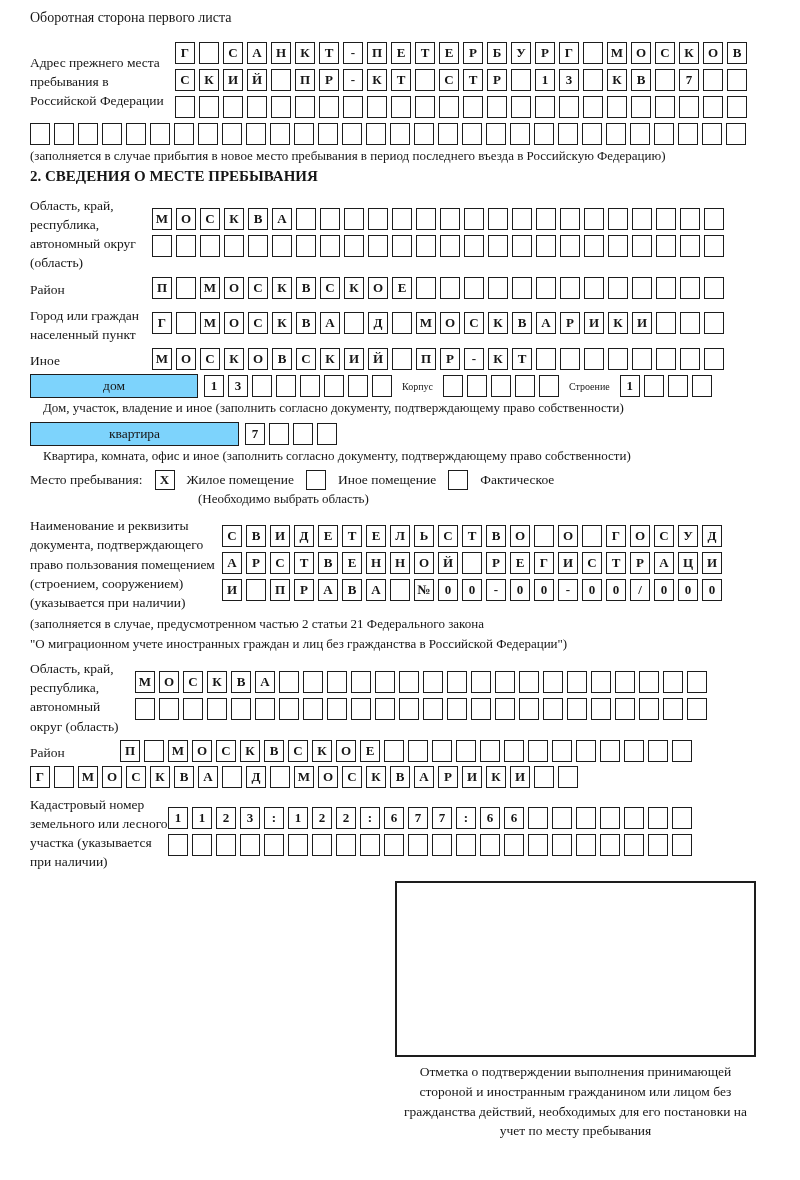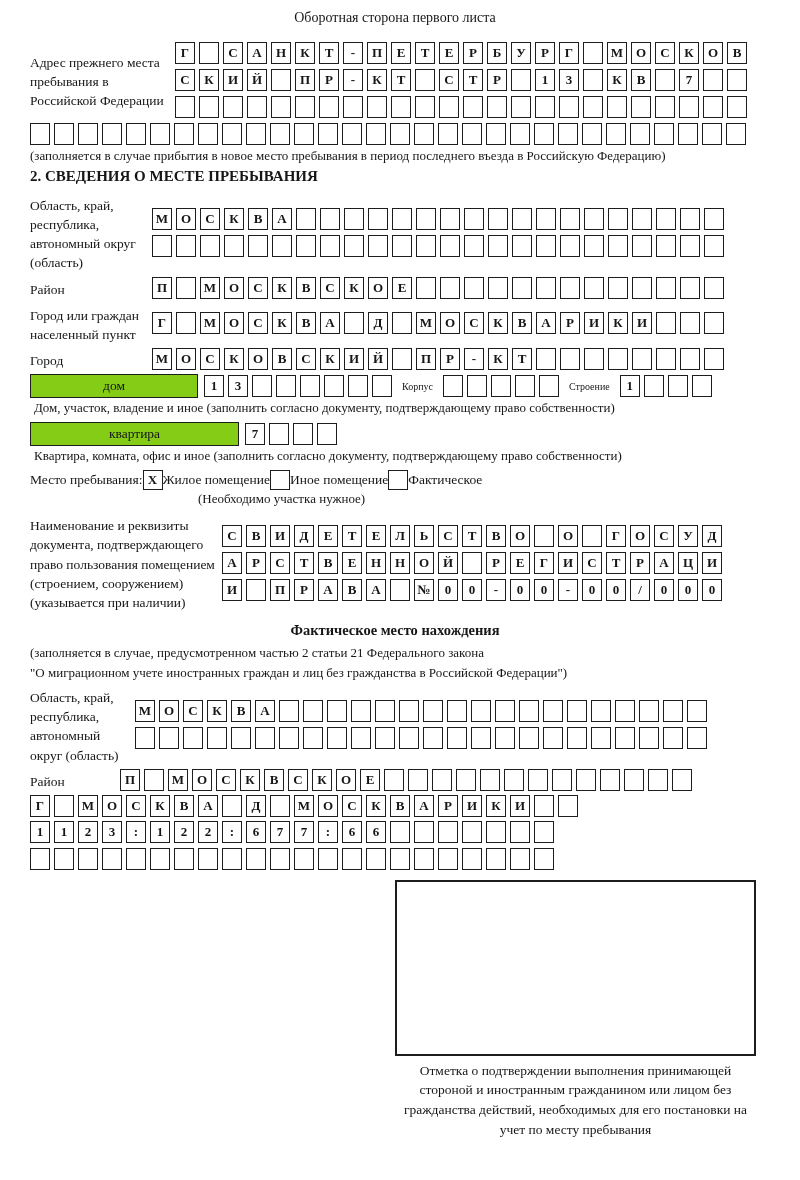--- a/index.html
+++ b/index.html
@@ -4,21 +4,21 @@
 <style>
   * { margin:0; padding:0; box-sizing:border-box; }
   html,body { background:#ffffff; }
   body {
     width:800px; height:1180px;
     font-family:"Liberation Serif", serif;
     color:#161616;
     overflow:hidden;
   }
   .page { padding:10px 40px 0 30px; }
-  .corner { text-align:center; font-size:14px; margin-bottom:16px; }
+  .corner { text-align:left; font-size:14px; margin-bottom:16px; }
 
   .fgroup { display:flex; align-items:center; margin-bottom:4px; }
   .flabel { font-size:13.5px; line-height:1.42; flex:0 0 auto; padding-top:3px; }
   .rows { display:flex; flex-direction:column; gap:5px; }
 
   .cellrow { display:flex; gap:4px; }
   .cell {
     flex:0 0 20px; width:20px; height:22px;
     border:1.6px solid #1d1d1d;
     font-size:13px; line-height:19px; text-align:center;
@@ -26,27 +26,27 @@
   }
   .fullrow { margin:5px 0 3px; }
 
   .note-center { font-size:13px; margin:1px 0 4px; }
   .h2 { font-weight:bold; font-size:15px; margin:4px 0 8px; }
   .h3 { text-align:center; font-weight:bold; font-size:14.5px; margin:10px 0 6px; }
 
   .labelbox {
     border:1.6px solid #1d1d1d; height:24px;
     display:flex; align-items:center; justify-content:center;
-    font-size:13.5px; background:#84cc16;
+    font-size:13.5px; background:#7dd3fc;
   }
   .houserow { display:flex; align-items:center; gap:6px; margin:4px 0 2px; }
   .houserow .inline-label { font-size:10px; margin:0 4px; }
-  .caption { font-size:13px; margin:2px 4px 6px; }
-
-  .stayrow { display:flex; align-items:center; font-size:13.5px; margin:4px 0 1px; }
+  .caption { font-size:13px; margin:2px 13px 6px; }
+
+  .stayrow { display:flex; align-items:center; gap:12px; font-size:13.5px; margin:4px 0 1px; }
   .checkbox {
     width:20px; height:20px; border:1.6px solid #1d1d1d;
     display:inline-flex; align-items:center; justify-content:center;
     font-size:13px; font-weight:600; background:#fff;
   }
   .stay-note { font-size:13px; margin:1px 0 6px 168px; }
 
   .stamp-area { margin-left:365px; width:361px; margin-top:10px; }
   .stamp-box { border:2px solid #1d1d1d; height:176px; background:#fff; }
   .stamp-caption { text-align:center; font-size:13.5px; line-height:1.45; margin-top:5px; }
@@ -289,21 +289,21 @@
         <div class="cell">И</div>
         <div class="cell">К</div>
         <div class="cell">И</div>
         <div class="cell"></div>
         <div class="cell"></div>
         <div class="cell"></div>
       </div>
   </div>
 
   <div class="fgroup">
-    <div class="flabel" style="width:122px">Город</div>
+    <div class="flabel" style="width:122px">Иное</div>
     <div class="cellrow">
         <div class="cell">М</div>
         <div class="cell">О</div>
         <div class="cell">С</div>
         <div class="cell">К</div>
         <div class="cell">О</div>
         <div class="cell">В</div>
         <div class="cell">С</div>
         <div class="cell">К</div>
         <div class="cell">И</div>
@@ -368,21 +368,21 @@
 
   <div class="stayrow">
     <span>Место пребывания:</span>
     <span class="checkbox">X</span>
     <span>Жилое помещение</span>
     <span class="checkbox"></span>
     <span>Иное помещение</span>
     <span class="checkbox"></span>
     <span>Фактическое</span>
   </div>
-  <div class="stay-note">(Необходимо участка нужное)</div>
+  <div class="stay-note">(Необходимо выбрать область)</div>
 
   <div class="fgroup">
     <div class="flabel" style="width:192px">Наименование и реквизиты документа, подтверждающего право пользования помещением (строением, сооружением) (указывается при наличии)</div>
     <div class="rows">
       <div class="cellrow">
           <div class="cell">С</div>
           <div class="cell">В</div>
           <div class="cell">И</div>
           <div class="cell">Д</div>
           <div class="cell">Е</div>
@@ -445,21 +445,20 @@
           <div class="cell">0</div>
           <div class="cell">0</div>
           <div class="cell">/</div>
           <div class="cell">0</div>
           <div class="cell">0</div>
           <div class="cell">0</div>
         </div>
     </div>
   </div>
 
-  <div class="h3">Фактическое место нахождения</div>
   <div class="note-center">(заполняется в случае, предусмотренном частью 2 статьи 21 Федерального закона</div>
   <div class="note-center">"О миграционном учете иностранных граждан и лиц без гражданства в Российской Федерации")</div>
 
   <div class="fgroup">
     <div class="flabel" style="width:105px">Область, край, республика, автономный округ (область)</div>
     <div class="rows">
       <div class="cellrow">
           <div class="cell">М</div>
           <div class="cell">О</div>
           <div class="cell">С</div>
@@ -566,20 +565,21 @@
         <div class="cell">Р</div>
         <div class="cell">И</div>
         <div class="cell">К</div>
         <div class="cell">И</div>
         <div class="cell"></div>
         <div class="cell"></div>
       </div>
   </div>
 
   <div class="fgroup">
+    <div class="flabel" style="width:138px">Кадастровый номер земельного или лесного участка (указывается при наличии)</div>
     <div class="rows">
       <div class="cellrow">
           <div class="cell">1</div>
           <div class="cell">1</div>
           <div class="cell">2</div>
           <div class="cell">3</div>
           <div class="cell">:</div>
           <div class="cell">1</div>
           <div class="cell">2</div>
           <div class="cell">2</div>

